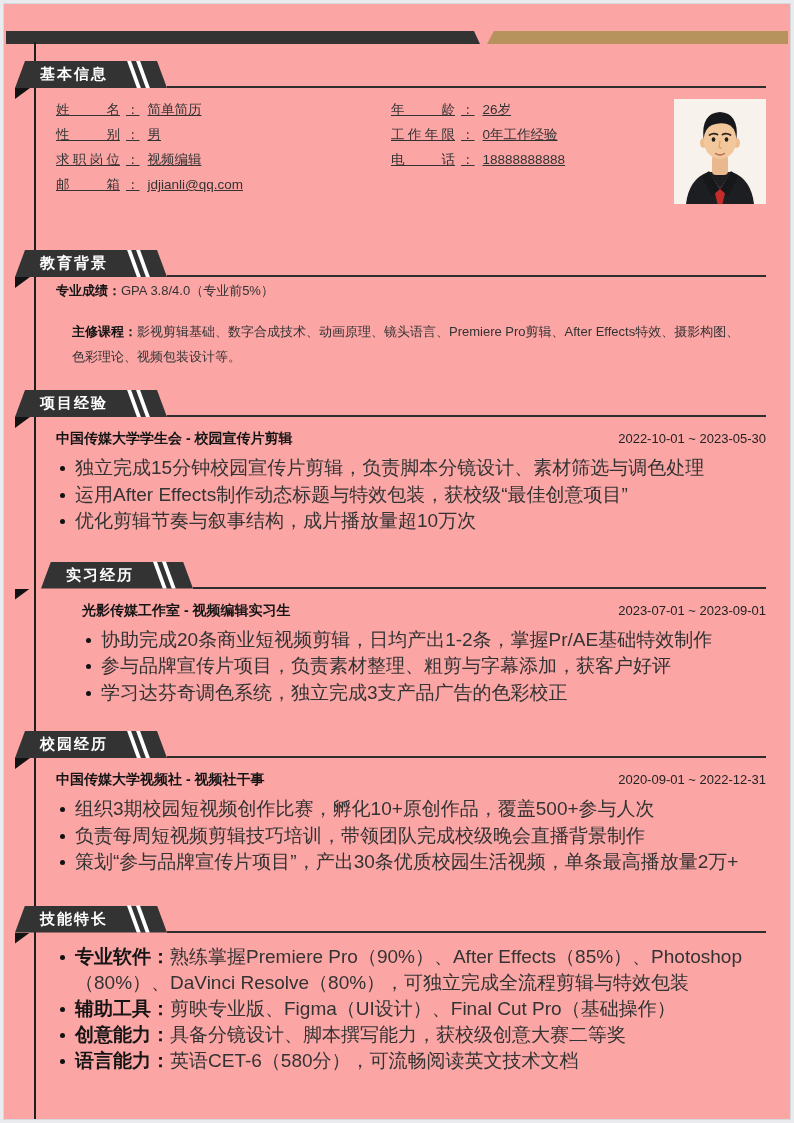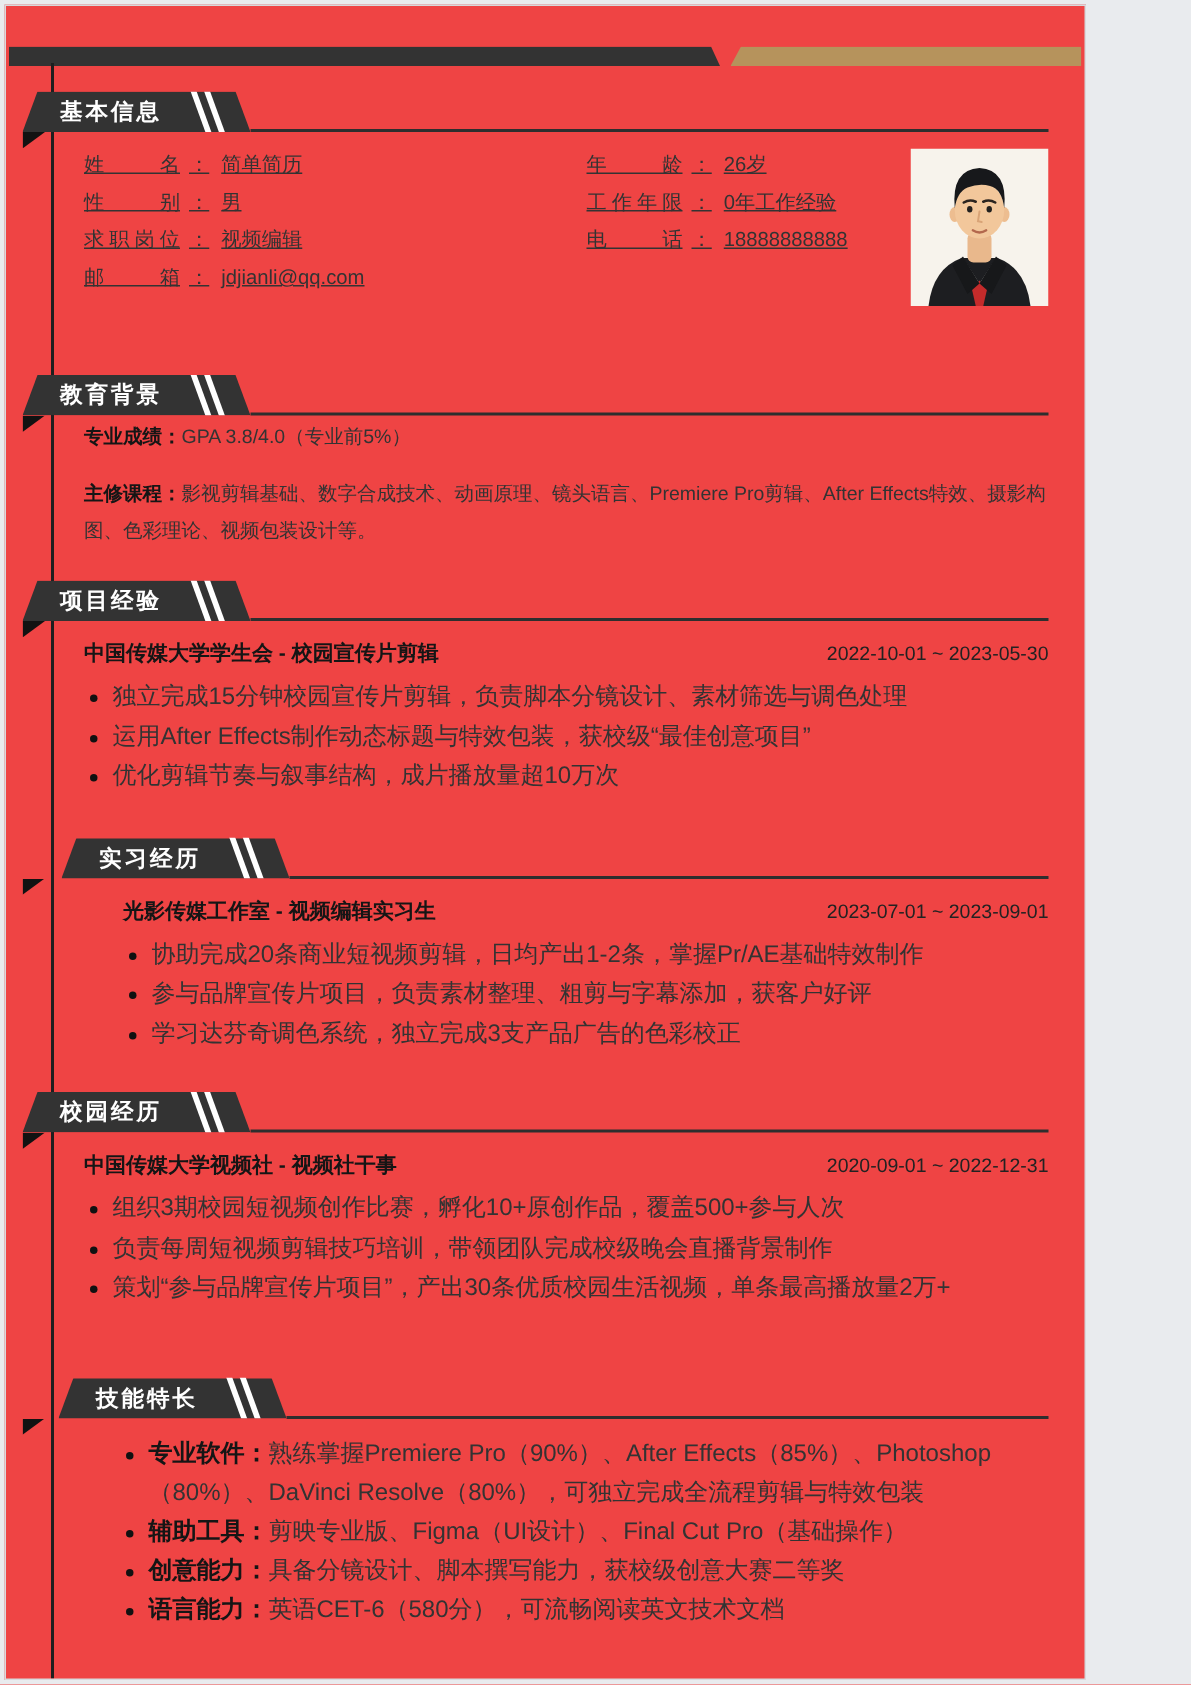--- a/index.html
+++ b/index.html
@@ -4,23 +4,23 @@
 <style>
   * { box-sizing: border-box; }
   html, body { margin: 0; padding: 0; }
   body {
     width: 794px; height: 1123px;
     background: #e9ebee;
     font-family: "Liberation Sans", "DejaVu Sans", sans-serif;
   }
   .page {
     position: relative;
-    width: 721px; height: 1117px;
+    width: 788px; height: 1117px;
     margin: 3px;
-    background: #ef4444;
+    background: #fca5a5;
     border: 1px solid #d7dadd;
     color: #333;
     overflow: hidden;
   }
   
   .topbar { position: absolute; top: 27px; left: 2px; right: 2px; height: 13px; display: flex; gap: 7px; }
   .topbar-dark { width: 474px; background: #333333; clip-path: polygon(0 0, calc(100% - 6px) 0, 100% 100%, 0 100%); }
   .topbar-gold { flex: 1; background: #b6935c; clip-path: polygon(7px 0, 100% 0, 100% 100%, 0 100%); }
   
   .vline { position: absolute; left: 30px; top: 38px; bottom: 0; width: 2px; background: #1e1e1e; }
@@ -56,30 +56,30 @@
   .photo { width: 92px; height: 105px; flex-shrink: 0; margin-top: 2px; }
 
   
   .title-row { display: flex; justify-content: space-between; align-items: baseline; margin-top: 13px; }
   .item-title { font-weight: bold; font-size: 14px; color: #151515; }
   .item-date { font-size: 13px; color: #222; }
   .kv { font-size: 13px; line-height: 25px; color: #333; margin-top: 1px; }
   .kv b { color: #151515; }
 
   .bullets { margin-top: 7px; }
-  .bullet { position: relative; padding-left: 19px; font-size: 16px; line-height: 26.5px; color: #333; }
+  .bullet { position: relative; padding-left: 19px; font-size: 19px; line-height: 26.5px; color: #333; }
   .bullet .dot { position: absolute; left: 4px; top: 11px; width: 5px; height: 5px; border-radius: 50%; background: #111; }
   .bullet b { color: #151515; }
 
   
   .mt-edu { margin-top: 46px; }
   .mt-prj { margin-top: 21px; }
   .mt-int { margin-top: 27px; padding-left: 26px; }
   .mt-cam { margin-top: 25px; }
-  .mt-skl { margin-top: 46px; padding-left: 24px; }
+  .mt-skl { margin-top: 30px; }
 </style>
 </head>
 <body>
 
 <div class="page">
 
   <div class="topbar">
     <div class="topbar-dark"></div>
     <div class="topbar-gold"></div>
   </div>
@@ -166,21 +166,21 @@
         <div class="banner">
           <span>教育背景</span>
           <span class="stripe s1"></span>
           <span class="stripe s2"></span>
         </div>
         <div class="rule"></div>
       </div>
       <div class="fold"></div>
       <div class="sec-body">
         <p class="kv"><b>专业成绩：</b><span>GPA 3.8/4.0（专业前5%）</span></p>
-        <p class="kv" style="margin:0"><b>主修课程：</b><span>影视剪辑基础、数字合成技术、动画原理、镜头语言、Premiere Pro剪辑、After Effects特效、摄影构图、色彩理论、视频包装设计等。</span></p>
+        <p class="kv" style="margin:16px"><b>主修课程：</b><span>影视剪辑基础、数字合成技术、动画原理、镜头语言、Premiere Pro剪辑、After Effects特效、摄影构图、色彩理论、视频包装设计等。</span></p>
       </div>
     </div>
 
     <div class="section mt-prj">
       <div class="sec-header">
         <div class="banner">
           <span>项目经验</span>
           <span class="stripe s1"></span>
           <span class="stripe s2"></span>
         </div>

